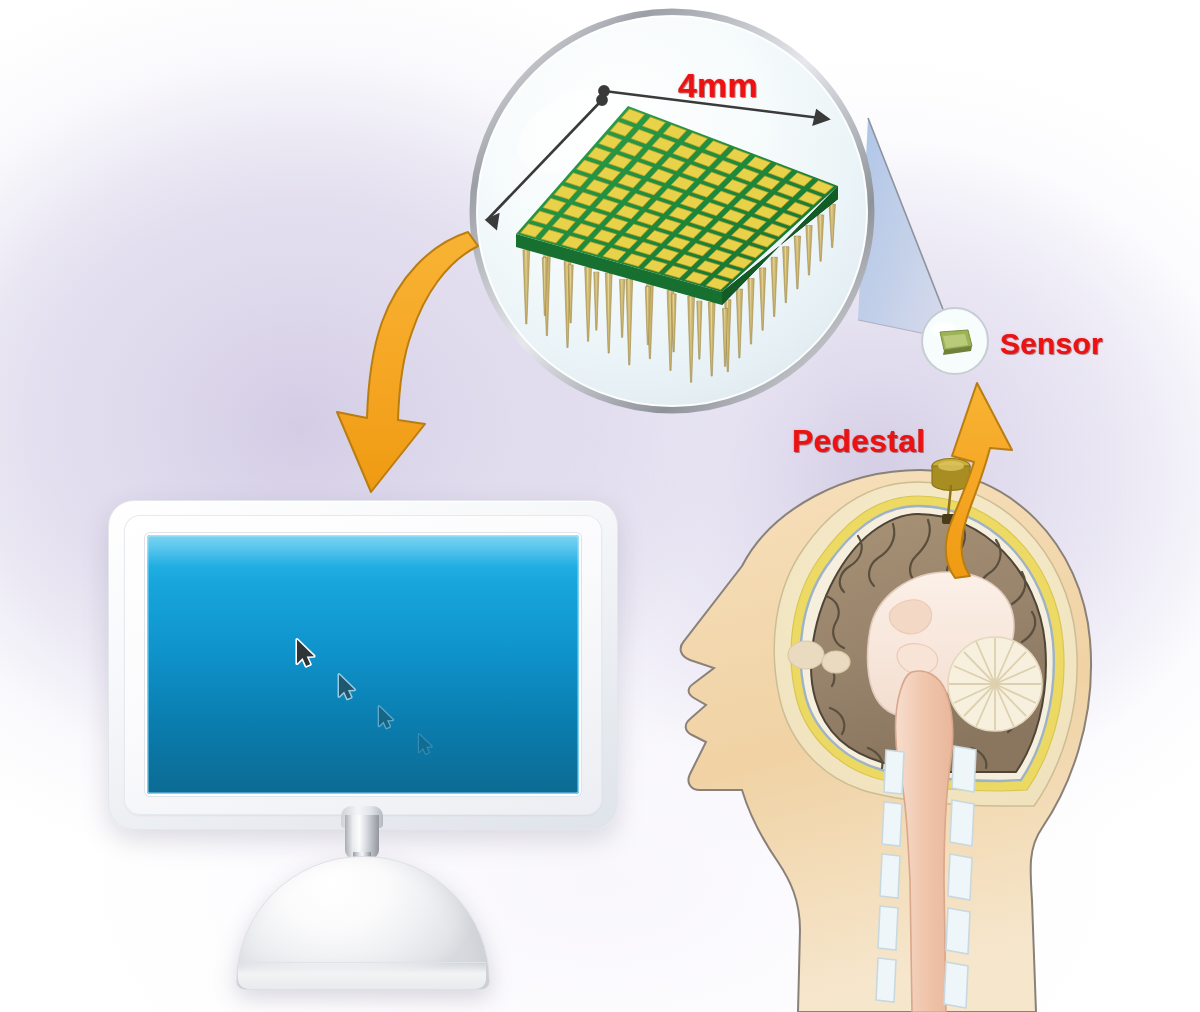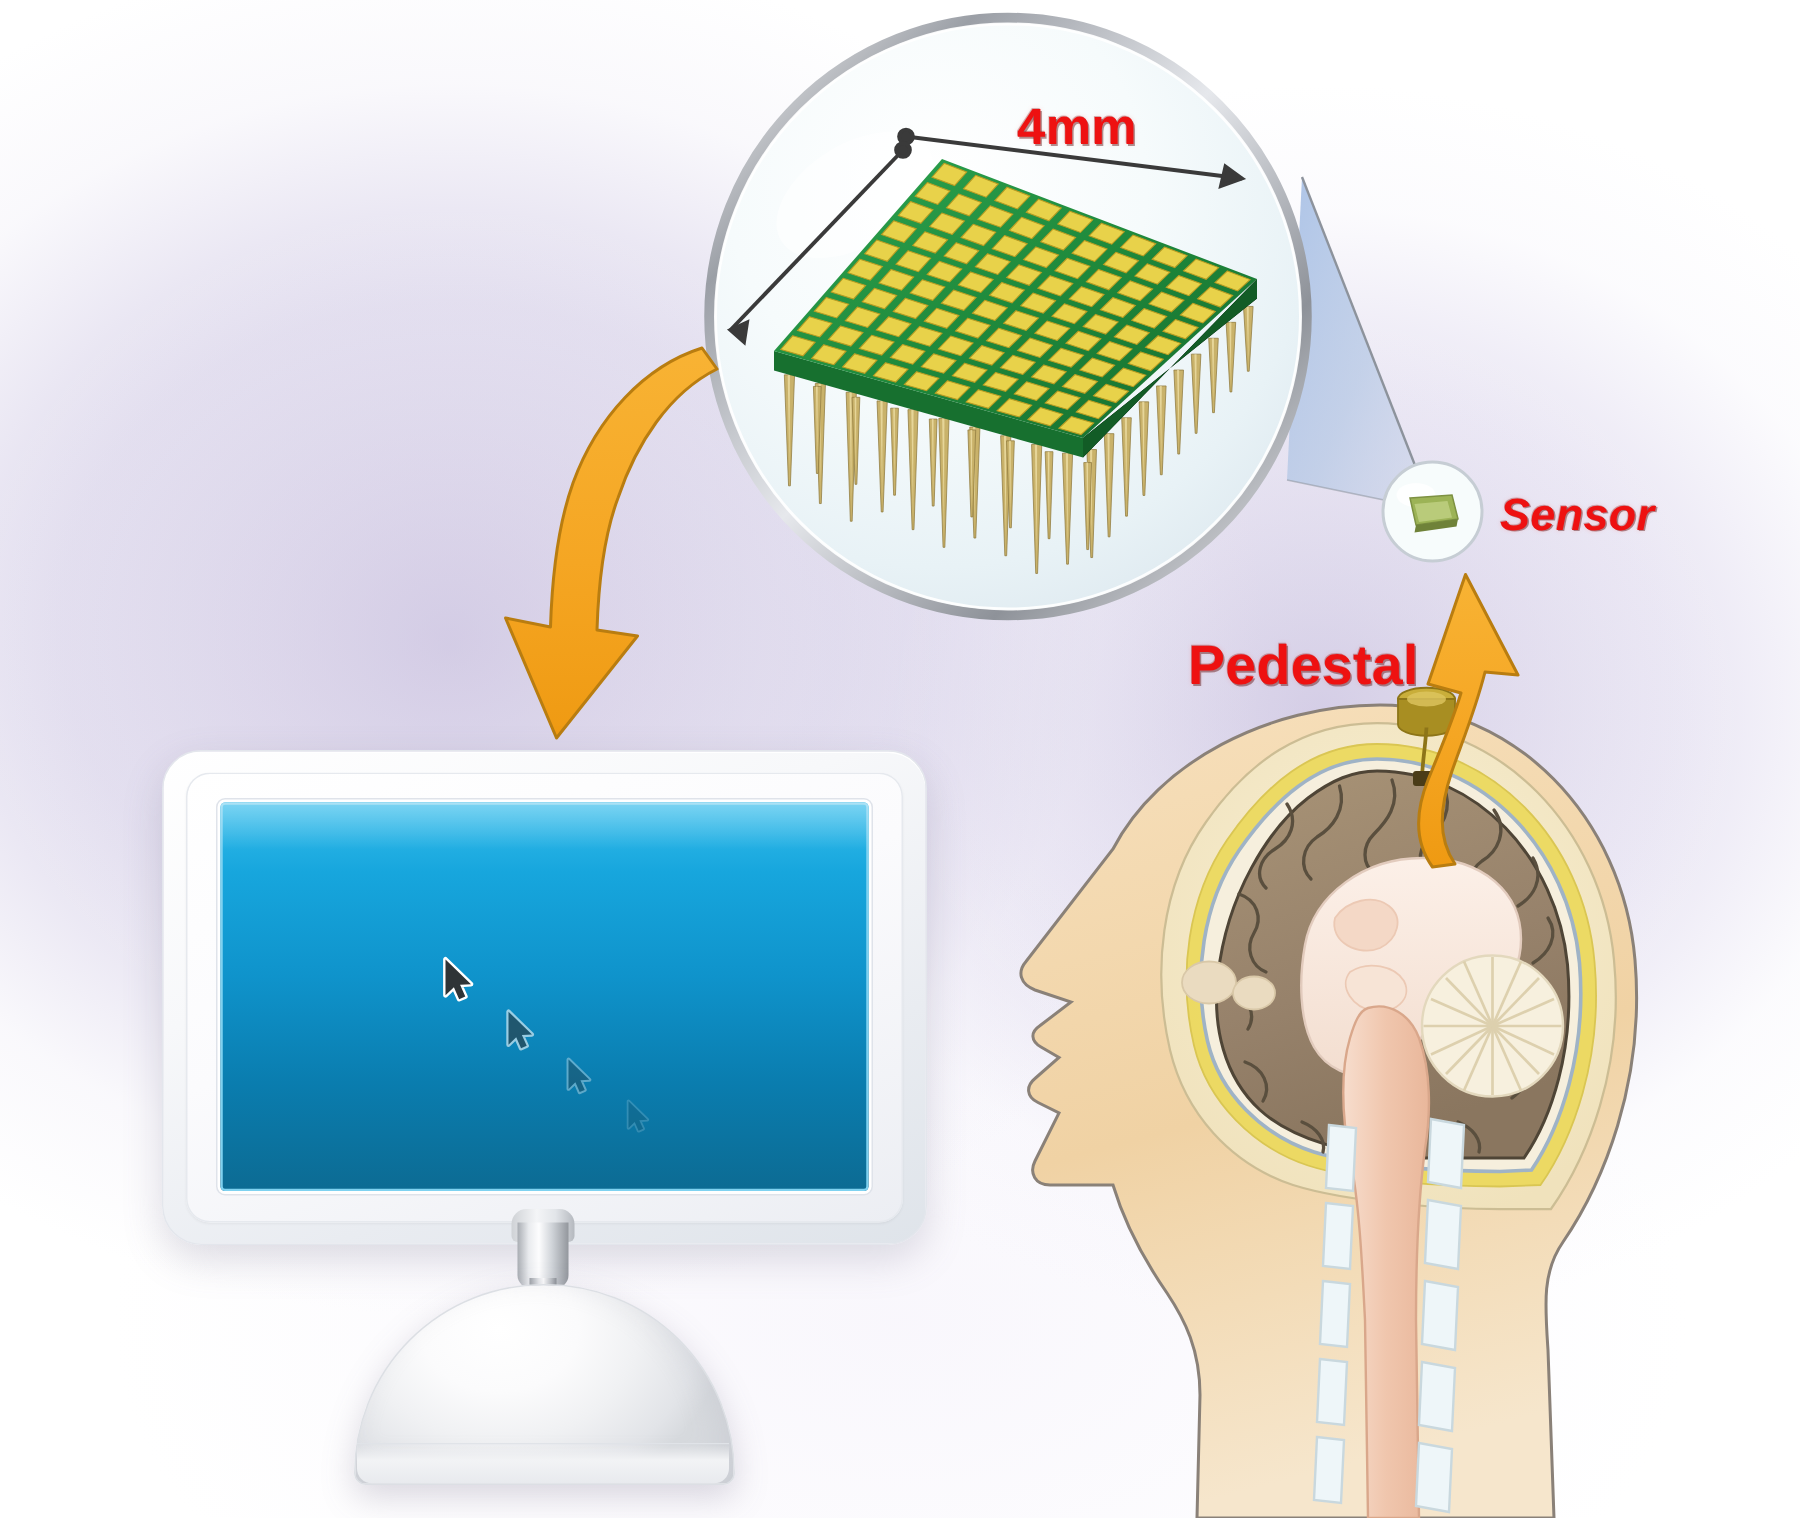--- a/index.html
+++ b/index.html
@@ -28,22 +28,22 @@
     color: #ee1111;
     letter-spacing: .2px;
     white-space: nowrap;
     text-shadow:
       1px 1px 0 rgba(90,20,20,.45),
       -0.5px -0.5px 0 rgba(120,30,30,.30),
       0 0 3px rgba(255,120,120,.35);
   }
   #lbl-4mm       { left: 678px; top: 66px;  font-size: 34px; text-align: right; }
   #lbl-electrodes{ left: 562px; top: 318px; font-size: 31px; }
-  #lbl-sensor    { left: 1000px;top: 327px; font-size: 30px; font-style: italic; }
-  #lbl-pedestal  { left: 792px; top: 423px; font-size: 37px; }
+  #lbl-sensor    { left: 1000px;top: 327px; font-size: 30px; }
+  #lbl-pedestal  { left: 792px; top: 423px; font-size: 32px; }
 
   
   svg.layer { position: absolute; left: 0; top: 0; width: 1200px; height: 1012px; overflow: visible; }
 
   
   #monitor { left: 108px; top: 500px; width: 510px; height: 330px; }
   .bezel-outer {
     position: absolute; inset: 0;
     border-radius: 26px;
     background: linear-gradient(158deg,#ffffff 0%,#f7f8fa 35%,#e9ecf1 70%,#dfe4ea 100%);

